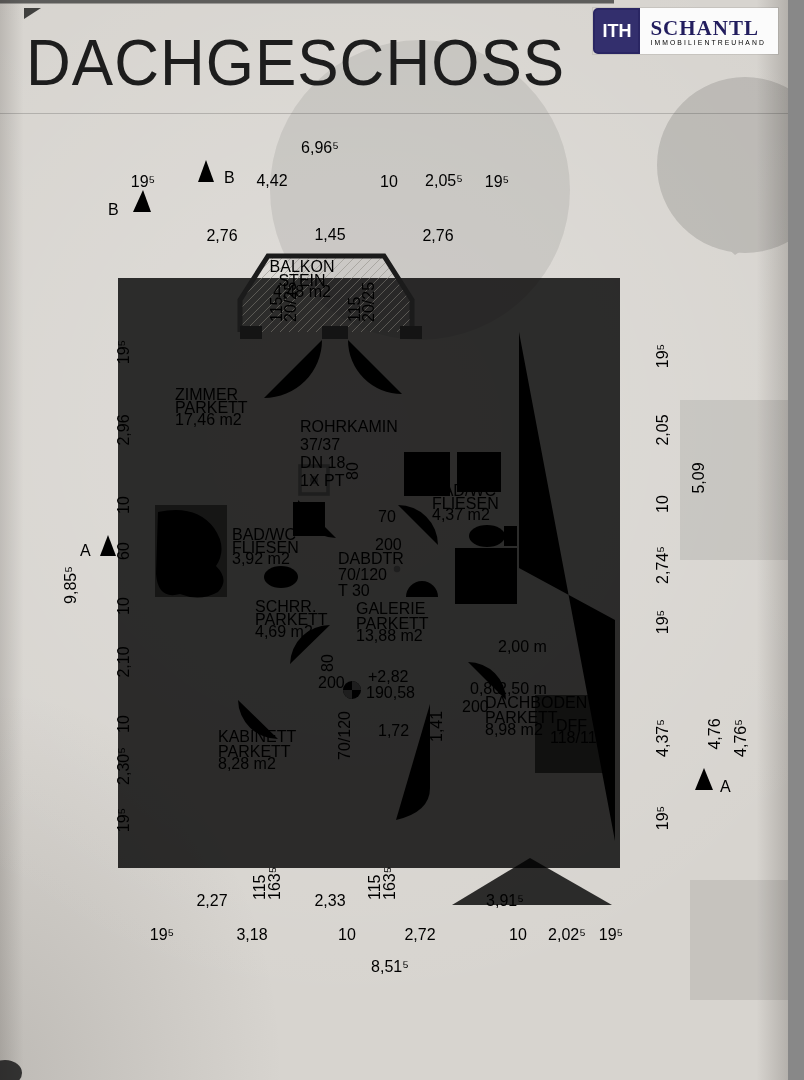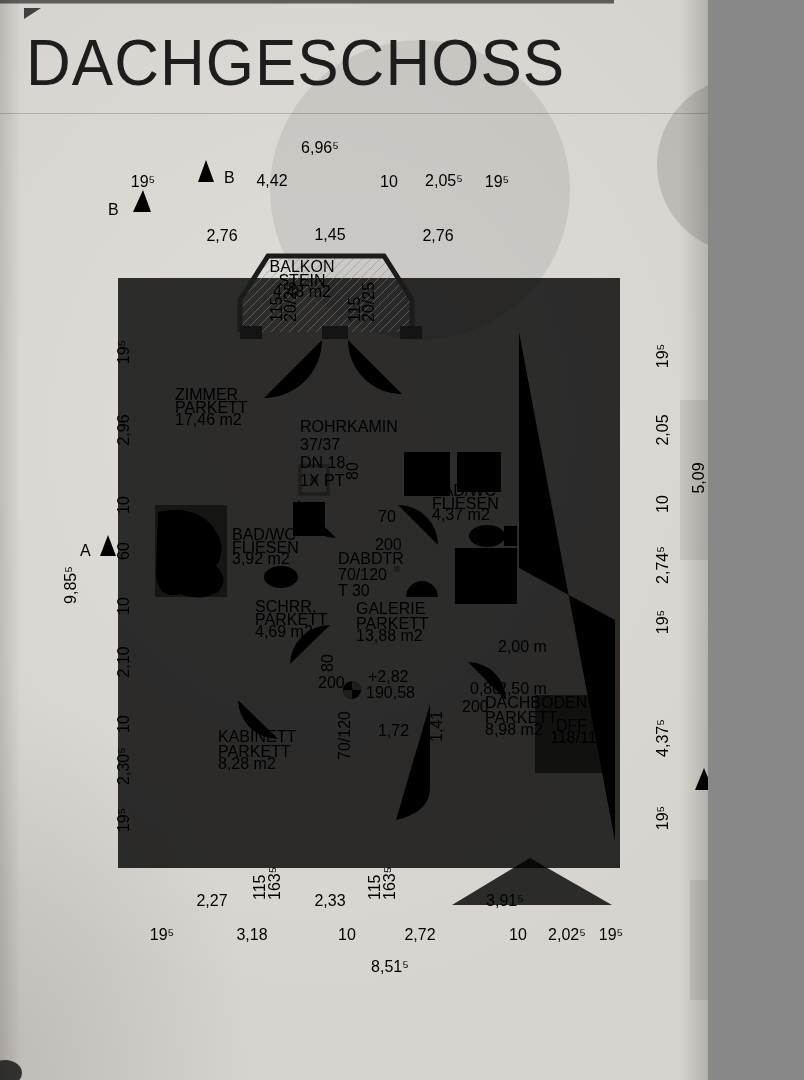--- a/index.html
+++ b/index.html
@@ -1,16 +1,16 @@
 <!DOCTYPE html>
 <html><head>
 <meta charset="utf-8">
 <style>
   html,body{margin:0;padding:0;background:#888;}
-  #page{position:relative;width:708px;height:1080px;overflow:hidden;
+  #page{position:relative;width:788px;height:1080px;overflow:hidden;
     font-family:"Liberation Sans",sans-serif;
     background:
       radial-gradient(120% 90% at 45% 40%, rgba(255,255,255,.22), rgba(0,0,0,0) 60%),
       radial-gradient(80% 80% at 0% 100%, rgba(60,55,50,.16), transparent 45%),
       linear-gradient(90deg, rgba(70,65,60,.20), transparent 3%, transparent 96%, rgba(70,65,60,.24)),
       #d7d4cf;}
   #title{position:absolute;left:26px;top:26px;font-size:62px;font-weight:400;color:#1d1d1d;
     letter-spacing:1px;transform:scaleY(1.04);transform-origin:left top;white-space:nowrap;}
   #title-underline{position:absolute;left:0;top:113px;width:792px;height:1px;background:rgba(40,40,40,.22);}
   #logo{position:absolute;right:10px;top:8px;display:flex;align-items:stretch;height:46px;
@@ -40,20 +40,27 @@
   .ghost{stroke:#8e8b84;fill:none;}
 </style>
 </head>
 <body>
 
 <div id="page">
 
   <div id="title">DACHGESCHOSS</div>
   <div id="title-underline"></div>
 
+  <div id="logo">
+    <div class="mark">ITH</div>
+    <div class="wordmark">
+      <div class="name">SCHANTL</div>
+      <div class="tagline">IMMOBILIENTREUHAND</div>
+    </div>
+  </div>
 
   <svg width="804" height="1080" viewBox="0 0 804 1080">
     <defs>
       <pattern id="hatch" width="9" height="9" patternUnits="userSpaceOnUse">
         <path d="M0 9 L9 0" stroke="#8a877f" stroke-width="1"></path>
       </pattern>
     </defs>
 
     <g>
       <rect x="0" y="0" width="614" height="3.5" fill="#2a2a2a" opacity=".7"></rect>

